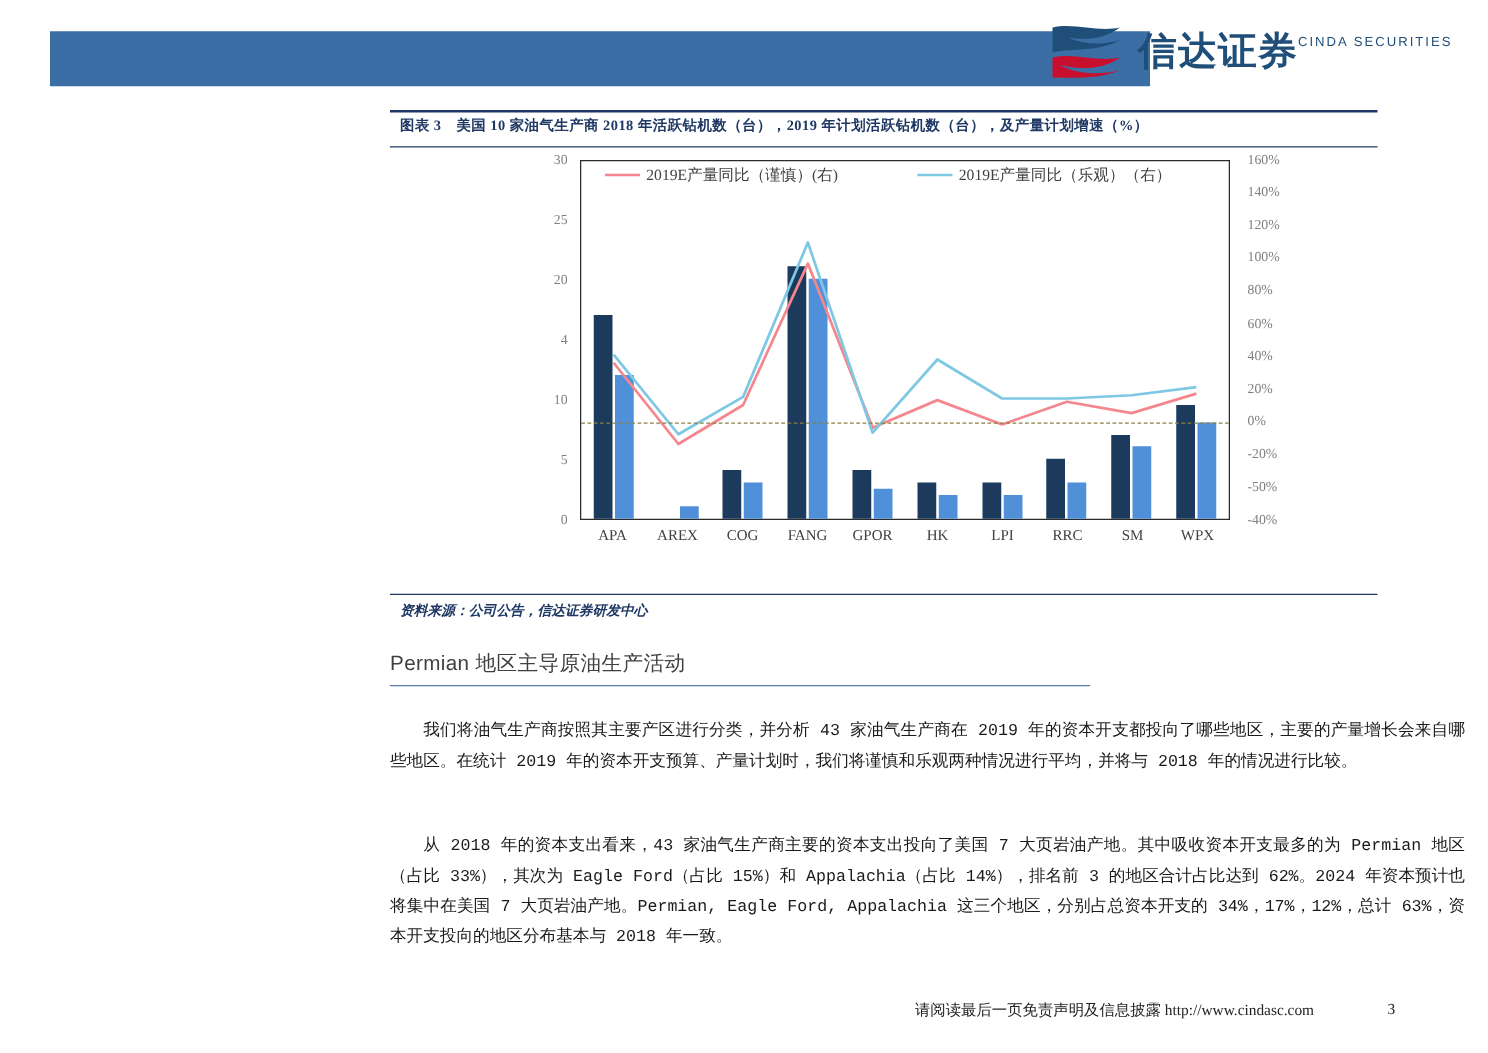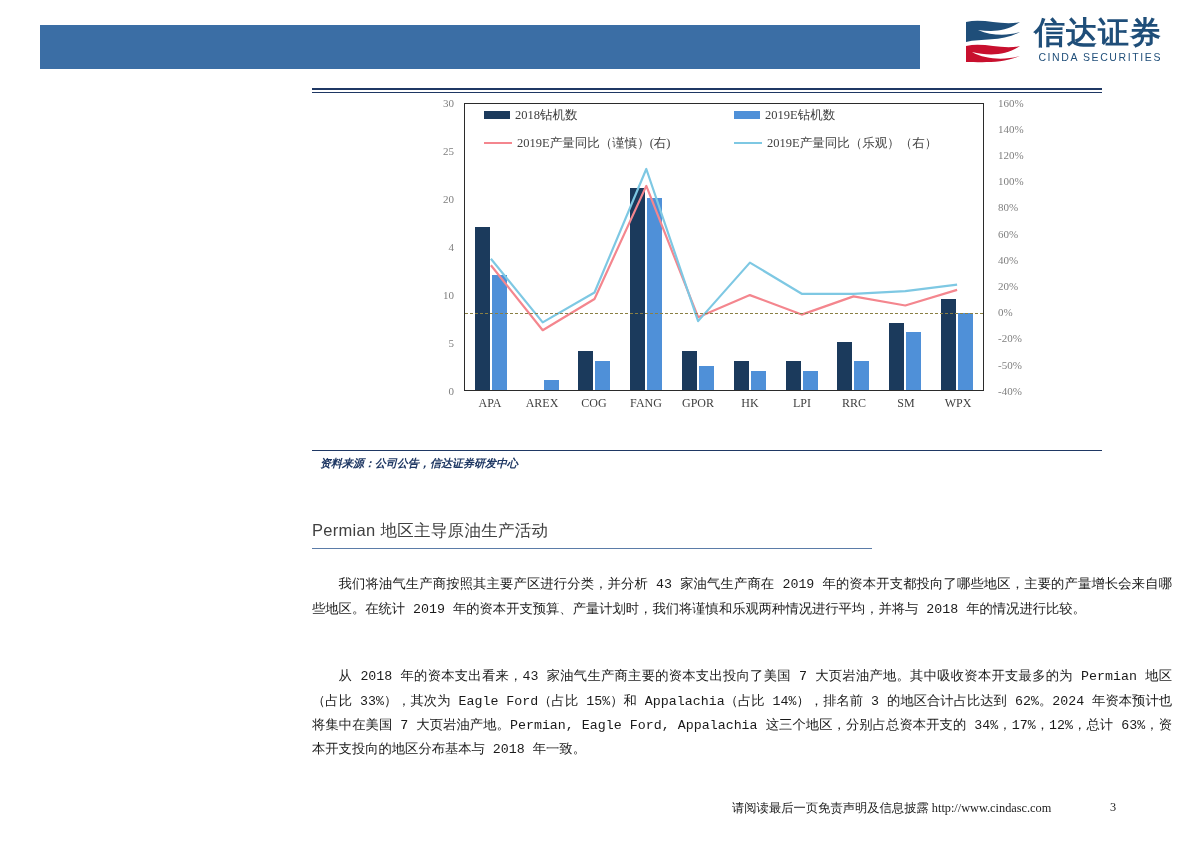--- a/index.html
+++ b/index.html
@@ -14,21 +14,21 @@
   
   .header-band{
     position:absolute;left:40px;top:25px;width:880px;height:44px;
     background:#3b6ea5;
   }
   .logo-wrap{
     position:absolute;right:28px;top:16px;
     display:flex;align-items:center;gap:10px;
   }
   .logo-mark{width:62px;height:48px;position:relative;}
-  .logo-text{display:flex;flex-direction:column;line-height:1;}
+  .logo-text{display:flex;flex-direction:row;line-height:1;}
   .logo-cn{
     font-family:"Liberation Sans", sans-serif;
     font-size:31px;font-weight:bold;color:#1f4e79;letter-spacing:1px;
   }
   .logo-en{
     font-family:"Liberation Sans", sans-serif;
     font-size:10.5px;color:#1f4e79;letter-spacing:1.6px;margin-top:4px;text-align:right;
   }
 
   
@@ -163,20 +163,21 @@
     </svg>
   </div>
   <div class="logo-text">
     <span class="logo-cn">信达证券</span>
     <span class="logo-en">CINDA SECURITIES</span>
   </div>
 </div>
 
 <div class="exhibit">
   <div class="exhibit-rule"></div>
+  <div class="exhibit-title">图表 3　美国 10 家油气生产商 2018 年活跃钻机数（台），2019 年计划活跃钻机数（台），及产量计划增速（%）</div>
   <div class="exhibit-rule-bottom"></div>
 
   <div class="chart-area">
 
     <div class="y-left-labels">
         <span style="top: 0px;">30</span>
         <span style="top: 48px;">25</span>
         <span style="top: 96px;">20</span>
         <span style="top: 144px;">4</span>
         <span style="top: 192px;">10</span>
@@ -244,30 +245,20 @@
       <svg class="lines-svg" viewBox="0 0 520 288" preserveAspectRatio="none">
           <polyline points="26.00,162.33 78.00,227.78 130.00,196.36 182.00,82.47 234.00,214.69 286.00,192.44 338.00,212.07 390.00,193.75 442.00,202.91 494.00,187.20" fill="none" stroke="#f4868e" stroke-width="2.2" stroke-linejoin="round"></polyline>
           <polyline points="26.00,155.78 78.00,219.93 130.00,189.82 182.00,65.45 234.00,218.62 286.00,159.71 338.00,191.13 390.00,191.13 442.00,188.51 494.00,181.96" fill="none" stroke="#7ec8e3" stroke-width="2.2" stroke-linejoin="round"></polyline>
         </svg>
       <div class="zero-line" style="top: 209.455px; border-top-color: rgb(138, 127, 68);"></div>
     </div>
 
     <div class="legend">
       <div class="legend-row">
         <div class="legend-item">
-          <span class="swatch-bar" style="background: rgb(27, 58, 92);"></span>
-          <span>2018钻机数</span>
-        </div>
-        <div class="legend-item">
-          <span class="swatch-bar" style="background: rgb(79, 144, 216);"></span>
-          <span>2019E钻机数</span>
-        </div>
-      </div>
-      <div class="legend-row">
-        <div class="legend-item">
           <span class="swatch-line" style="background: rgb(244, 134, 142);"></span>
           <span>2019E产量同比（谨慎）(右)</span>
         </div>
         <div class="legend-item">
           <span class="swatch-line" style="background: rgb(126, 200, 227);"></span>
           <span>2019E产量同比（乐观）（右）</span>
         </div>
       </div>
     </div>
 

